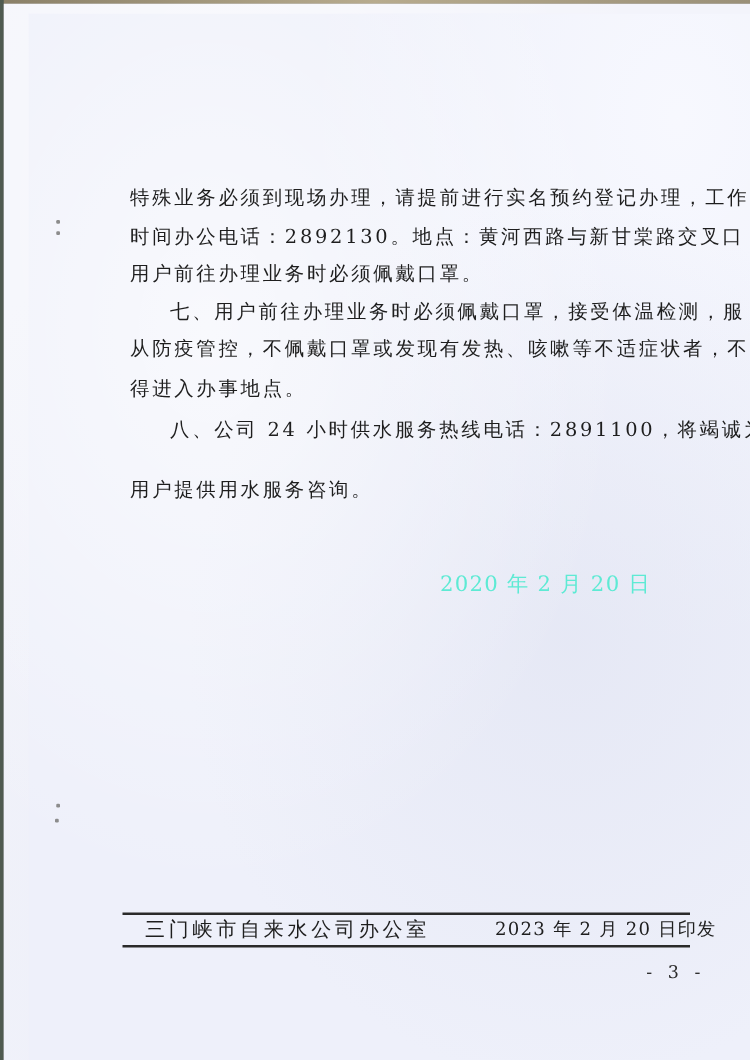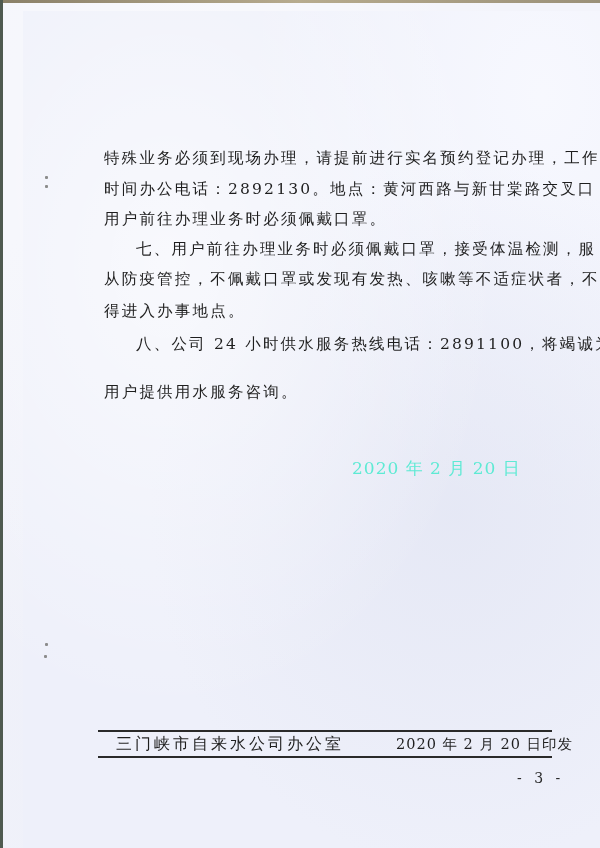--- a/index.html
+++ b/index.html
@@ -132,16 +132,16 @@
   <div class="line" style="top:273px;">得进入办事地点。</div>
   <div class="line indent" style="top:306px;">八、公司 24 小时供水服务热线电话：2891100，将竭诚为</div>
   <div class="line" style="top:354px;">用户提供用水服务咨询。</div>
 </div>
 
 <div class="date-line">2020 年 2 月 20 日</div>
 
 <div>
   <div class="rule" style="top:730px;"></div>
   <div class="footer-org">三门峡市自来水公司办公室</div>
-  <div class="footer-date">2020 年 2 月 20 日印发</div>
+  <div class="footer-date">2023 年 2 月 20 日印发</div>
   <div class="rule" style="top:756px;"></div>
   <div class="page-number">- 3 -</div>
 </div>
 
 </body></html>

